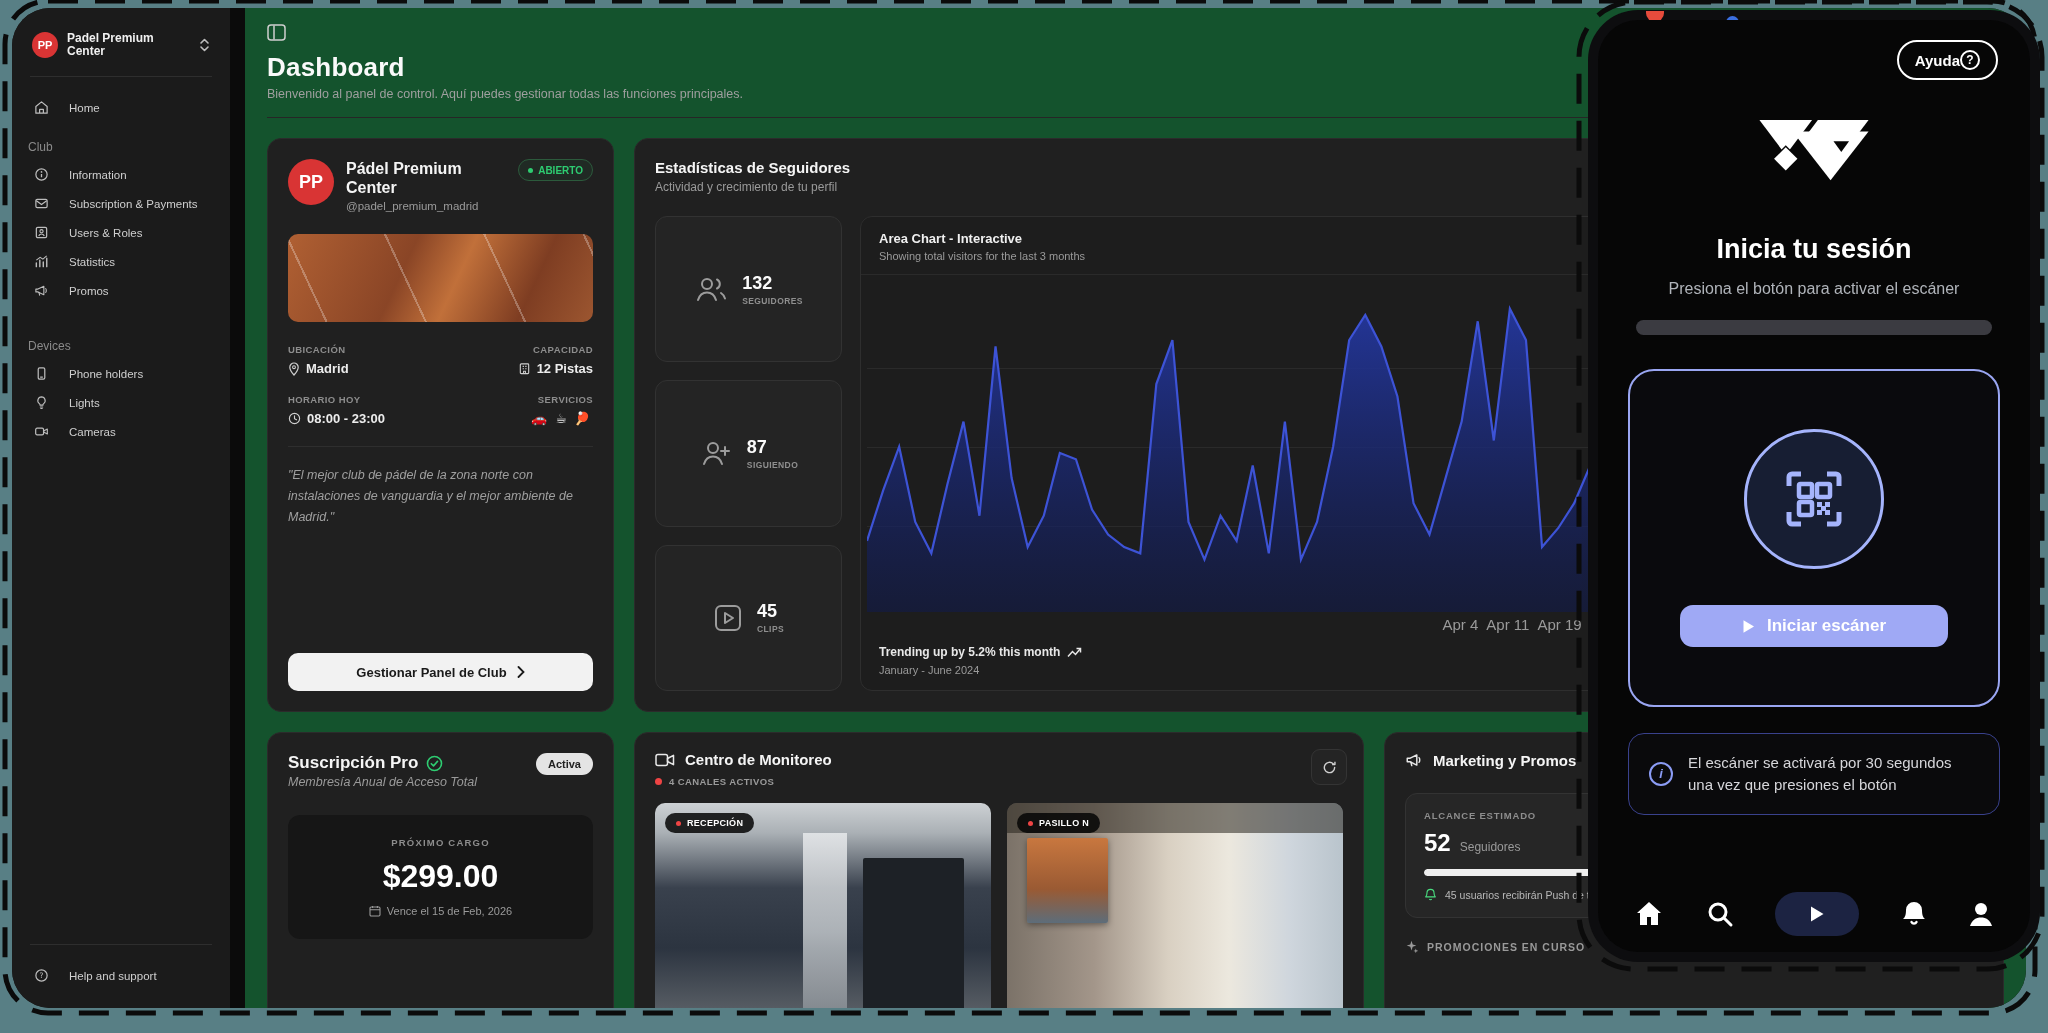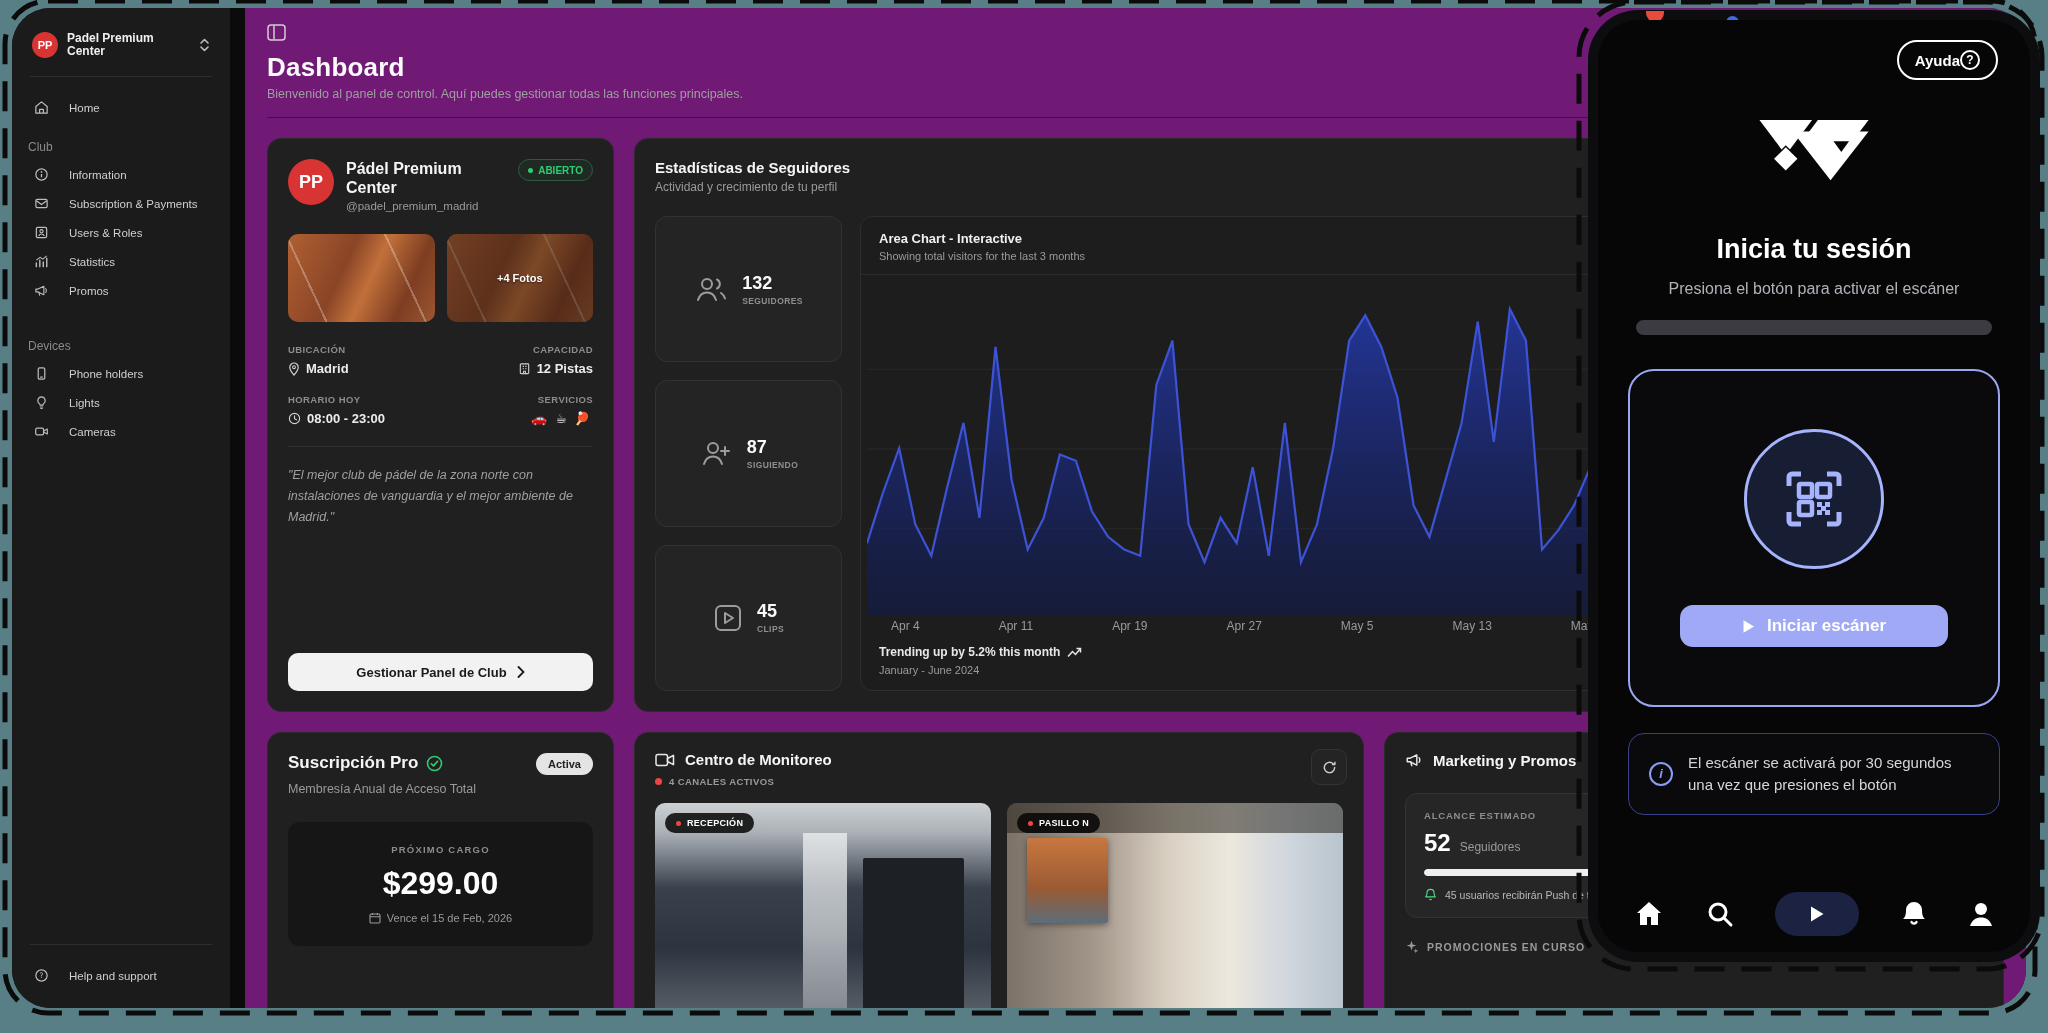--- a/index.html
+++ b/index.html
@@ -15,21 +15,21 @@
   .ws-row{display:flex;align-items:center;gap:9px;padding:2px 4px;}
   .avatar{width:26px;height:26px;border-radius:50%;background:#d93434;color:#fff;font-weight:bold;
           font-size:11px;display:flex;align-items:center;justify-content:center;flex:none;}
   .ws-name{font-size:12px;font-weight:bold;color:#f0f0f0;flex:1;line-height:1.1;}
   .sb-div{height:1px;background:#2e2e2e;margin:16px 2px;}
   .sb-item{display:flex;align-items:center;gap:20px;padding:7px 6px;border-radius:7px;font-size:11.5px;color:#cfcfcf;cursor:pointer;}
   .sb-item .ic{width:15px;height:15px;flex:none;display:flex;align-items:center;justify-content:center;}
   .sb-section{font-size:12px;color:#8a8a8a;margin:18px 0 6px;}
   .sb-foot{margin-top:auto;}
   
-  .main{flex:1;background:#701a75;position:relative;padding:0 22px;box-sizing:border-box;overflow:hidden;}
+  .main{flex:1;background:#14532d;position:relative;padding:0 22px;box-sizing:border-box;overflow:hidden;}
   .toggle-btn{margin-top:16px;width:20px;height:18px;cursor:pointer;}
   .page-title{color:#fafafa;font-size:26px;font-weight:800;margin:10px 0 4px;letter-spacing:.2px;}
   .page-sub{color:#9f9f9f;font-size:12.5px;padding-bottom:16px;border-bottom:1px solid #262626;}
   .row{display:flex;gap:20px;}
   .card{background:#202020;border:1px solid #2b2b2b;border-radius:14px;box-sizing:border-box;}
   
   .profile{width:347px;flex:none;height:574px;padding:20px;display:flex;flex-direction:column;margin-top:20px;}
   .pr-head{display:flex;gap:12px;}
   .pr-avatar{width:46px;height:46px;border-radius:50%;background:#d93434;color:#fff;font-weight:bold;font-size:18px;
              display:flex;align-items:center;justify-content:center;flex:none;}
@@ -67,30 +67,30 @@
   .tile .num{color:#fafafa;font-size:18px;font-weight:800;}
   .tile .lbl{color:#8f8f8f;font-size:8.5px;font-weight:bold;letter-spacing:.4px;margin-top:2px;}
   .chart-panel{flex:1;border:1px solid #2e2e2e;border-radius:12px;background:#1d1d1d;display:flex;flex-direction:column;position:relative;overflow:hidden;}
   .chart-head{padding:14px 18px 12px;border-bottom:1px solid #2a2a2a;position:relative;}
   .chart-title{color:#f0f0f0;font-size:13px;font-weight:bold;}
   .chart-sub{color:#9a9a9a;font-size:11px;margin-top:4px;}
   .range-btn{position:absolute;right:14px;top:12px;border:1px solid #3a3a3a;background:#242424;color:#dcdcdc;
              border-radius:8px;padding:7px 13px;font-size:11px;cursor:pointer;white-space:nowrap;}
   .chart-area{flex:1;padding:8px 6px 0;min-height:0;}
   .chart-area svg{width:100%;height:100%;}
-  .x-ticks{display:flex;justify-content:space-between;padding:4px 30px 2px;color:#9a9a9a;font-size:12px;gap:8px;}
+  .x-ticks{display:flex;justify-content:flex-end;padding:4px 30px 2px;color:#9a9a9a;font-size:15px;gap:8px;}
   .chart-foot{padding:10px 18px 14px;}
   .trend{display:flex;align-items:center;gap:7px;color:#e8e8e8;font-size:12px;font-weight:bold;}
   .trend-range{color:#9a9a9a;font-size:11px;margin-top:5px;}
   
   .subscription{width:347px;flex:none;height:420px;padding:20px;}
   .sub-head{display:flex;align-items:flex-start;}
   .sub-title{color:#f5f5f5;font-size:17px;font-weight:800;display:flex;align-items:center;gap:8px;}
   .badge-activa{margin-left:auto;background:#e4e4e4;color:#222;font-size:11px;font-weight:bold;border-radius:12px;padding:5px 12px;}
-  .sub-sub{color:#9a9a9a;font-size:12.5px;margin-top:7px;}
+  .sub-sub{color:#9a9a9a;font-size:12.5px;font-style:italic;}
   .charge-panel{margin-top:26px;background:#161616;border-radius:12px;padding:22px 18px;text-align:center;}
   .charge-label{color:#8d8d8d;font-size:9.5px;font-weight:bold;letter-spacing:1.2px;}
   .charge-amount{color:#fff;font-size:32px;font-weight:800;margin-top:10px;}
   .charge-due{color:#9a9a9a;font-size:11px;margin-top:10px;display:flex;align-items:center;justify-content:center;gap:6px;}
   
   .monitoring{width:730px;flex:none;height:420px;padding:18px 20px;position:relative;}
   .mon-title{display:flex;align-items:center;gap:10px;color:#f5f5f5;font-size:15px;font-weight:bold;}
   .mon-status{display:flex;align-items:center;gap:7px;color:#9a9a9a;font-size:9.5px;font-weight:bold;letter-spacing:.4px;margin-top:8px;}
   .red-dot{width:7px;height:7px;border-radius:50%;background:#ef4444;flex:none;}
   .refresh-btn{position:absolute;right:16px;top:16px;width:34px;height:34px;border:1px solid #343434;background:#242424;
@@ -292,23 +292,20 @@
             <div class="pr-name" style="max-width:130px;">Pádel Premium Center</div>
             <div class="pr-handle">@padel_premium_madrid</div>
           </div>
           <div class="badge-open">
             <span class="dot"></span>
             <span>ABIERTO</span>
           </div>
         </div>
         <div class="photos">
           <div class="photo"></div>
-          <div class="photo more">
-            <span class="photo-more-label">+4 Fotos</span>
-          </div>
         </div>
         <div class="meta-grid">
           <div class="meta-col">
             <div class="meta-label">UBICACIÓN</div>
             <div class="meta-val">
               <span>
                   <svg width="12" height="14" viewBox="0 0 12 14">
                     <path d="M6 1a4.2 4.2 0 0 1 4.2 4.2C10.2 8.4 6 13 6 13S1.8 8.4 1.8 5.2A4.2 4.2 0 0 1 6 1z" fill="none" stroke="#cfcfcf" stroke-width="1.2"></path>
                     <circle cx="6" cy="5.2" r="1.4" fill="none" stroke="#cfcfcf" stroke-width="1.1"></circle>
                   </svg>

